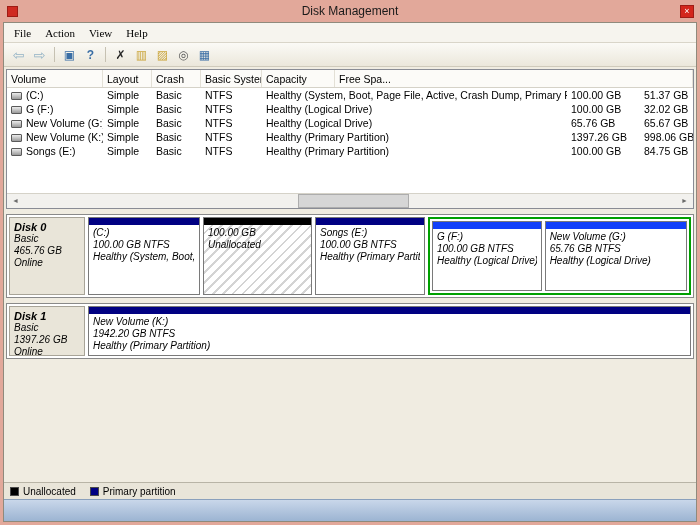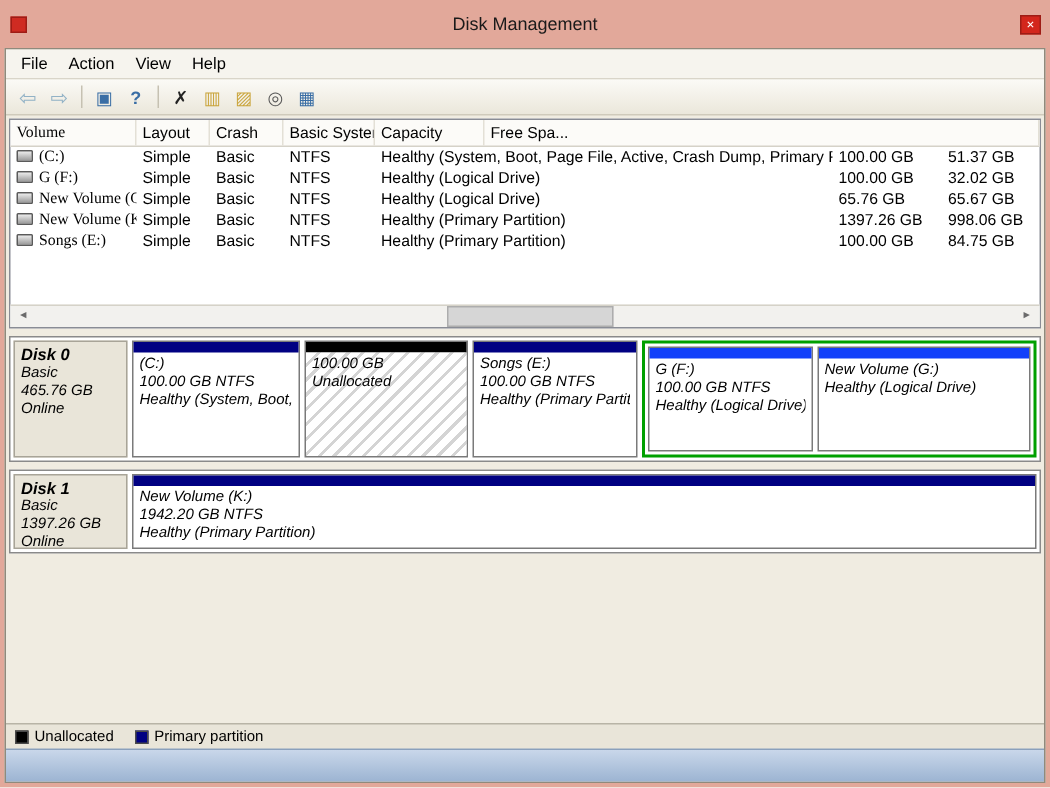--- a/index.html
+++ b/index.html
@@ -2,54 +2,54 @@
 <html><head>
 <meta charset="utf-8">
 <style>
   * { box-sizing: border-box; margin: 0; padding: 0; }
   html,body { width:700px; height:525px; overflow:hidden;
     font-family:"Liberation Sans", sans-serif; }
   .window { width:700px; height:525px; background:#e2a89a;
     display:flex; flex-direction:column; }
 
   
-  .titlebar { height:32px; position:relative; display:flex; align-items:center; flex:0 0 auto; }
+  .titlebar { height:22px; position:relative; display:flex; align-items:center; flex:0 0 auto; }
   .app-icon { width:11px; height:11px; background:#cf2b22; margin-left:7px; border:1px solid #9e1c15; }
   .title { position:absolute; left:0; right:0; text-align:center; font-size:12px; color:#1a1a1a; }
   .close-btn { margin-left:auto; width:14px; height:13px; background:#d3261c; border:1px solid #9e1c15;
     color:#fff; font-size:9px; line-height:11px; text-align:center; margin-right:6px; cursor:default; }
 
   
   .inner { flex:1; display:flex; flex-direction:column; background:#f0ece1;
     border:1px solid #8f8a7c; margin:0 3px 3px 3px; min-height:0; }
 
   .menubar { height:20px; background:#f6f4ee; border-bottom:1px solid #d9d5c9;
     display:flex; align-items:center; padding-left:3px; font-size:11px; flex:0 0 auto; }
-  .menu-item { padding:3px 7px; }
+  .menu-item { padding:3px 7px;font-family:Liberation Serif, serif; }
 
   .toolbar { height:24px; background:linear-gradient(#fbfaf6,#ebe7db); border-bottom:1px solid #cfcabb;
     display:flex; align-items:center; padding-left:5px; gap:2px; flex:0 0 auto; }
   .tb-icon { width:19px; height:19px; display:flex; align-items:center; justify-content:center;
     font-size:12px; }
   .tb-sep { width:1px; height:15px; background:#c6c1b2; margin:0 3px; }
   .ic-nav { color:#92b2c6; font-size:14px; }
   .ic-blue { color:#3a6ea5; }
   .ic-help { color:#3a6ea5; font-weight:bold; }
   .ic-x { color:#222; }
   .ic-folder { color:#caa53c; }
   .ic-zoom { color:#555; }
 
   
   .table-pane { margin:2px 2px 0 2px; background:#fff; border:1px solid #898c95;
     height:140px; display:flex; flex-direction:column; font-size:10.5px; flex:0 0 auto; }
   .thead { display:flex; height:18px; background:#fcfbf8; border-bottom:1px solid #d5d2c8; flex:0 0 auto; }
   .th { padding:3px 4px 0 4px; border-right:1px solid #e3e0d6; overflow:hidden; white-space:nowrap; }
   .tr { display:flex; height:14px; line-height:14px; }
   .td { padding:0 4px; overflow:hidden; white-space:nowrap; }
-  .c-vol{width:84px;flex:0 0 auto;font-family:Liberation Serif, serif;} .c-layout{width:49px;flex:0 0 auto;} .c-type{width:49px;flex:0 0 auto;}
+  .c-vol{width:96px;flex:0 0 auto;} .c-layout{width:49px;flex:0 0 auto;} .c-type{width:49px;flex:0 0 auto;}
   .c-fs{width:61px;flex:0 0 auto;} .c-status{width:305px;flex:0 0 auto;} .c-cap{width:73px;flex:0 0 auto;}
   .c-free{flex:1;}
   .vol-icon { display:inline-block; width:11px; height:8px; background:linear-gradient(#ececec,#9a9a9a);
     border:1px solid #5a5a5a; border-radius:1px; margin-right:4px; vertical-align:-1px; }
   .table-filler { flex:1; }
   .hscroll { height:15px; background:#f2f1ee; border-top:1px solid #d5d2c8; display:flex; flex:0 0 auto; }
   .scroll-btn { width:17px; height:14px; text-align:center; font-size:7px; color:#6b6b6b;
     line-height:14px; background:#f2f1ee; }
   .scroll-track { flex:1; position:relative; height:14px; }
   .scroll-thumb { position:absolute; left:42%; width:17%; top:0; height:14px;
@@ -230,20 +230,21 @@
               <div class="part-body">
                 <div>G  (F:)</div>
                 <div>100.00 GB NTFS</div>
                 <div>Healthy (Logical Drive)</div>
               </div>
             </div>
             <div class="part w-nvg">
               <div class="part-strip strip-logical"></div>
               <div class="part-body">
                 <div>New Volume  (G:)</div>
+                <div>65.76 GB NTFS</div>
                 <div>Healthy (Logical Drive)</div>
               </div>
             </div>
           </div>
         </div>
       </div>
 
       <div class="disk-row d1">
         <div class="disk-head">
           <div class="dname">Disk 1</div>

